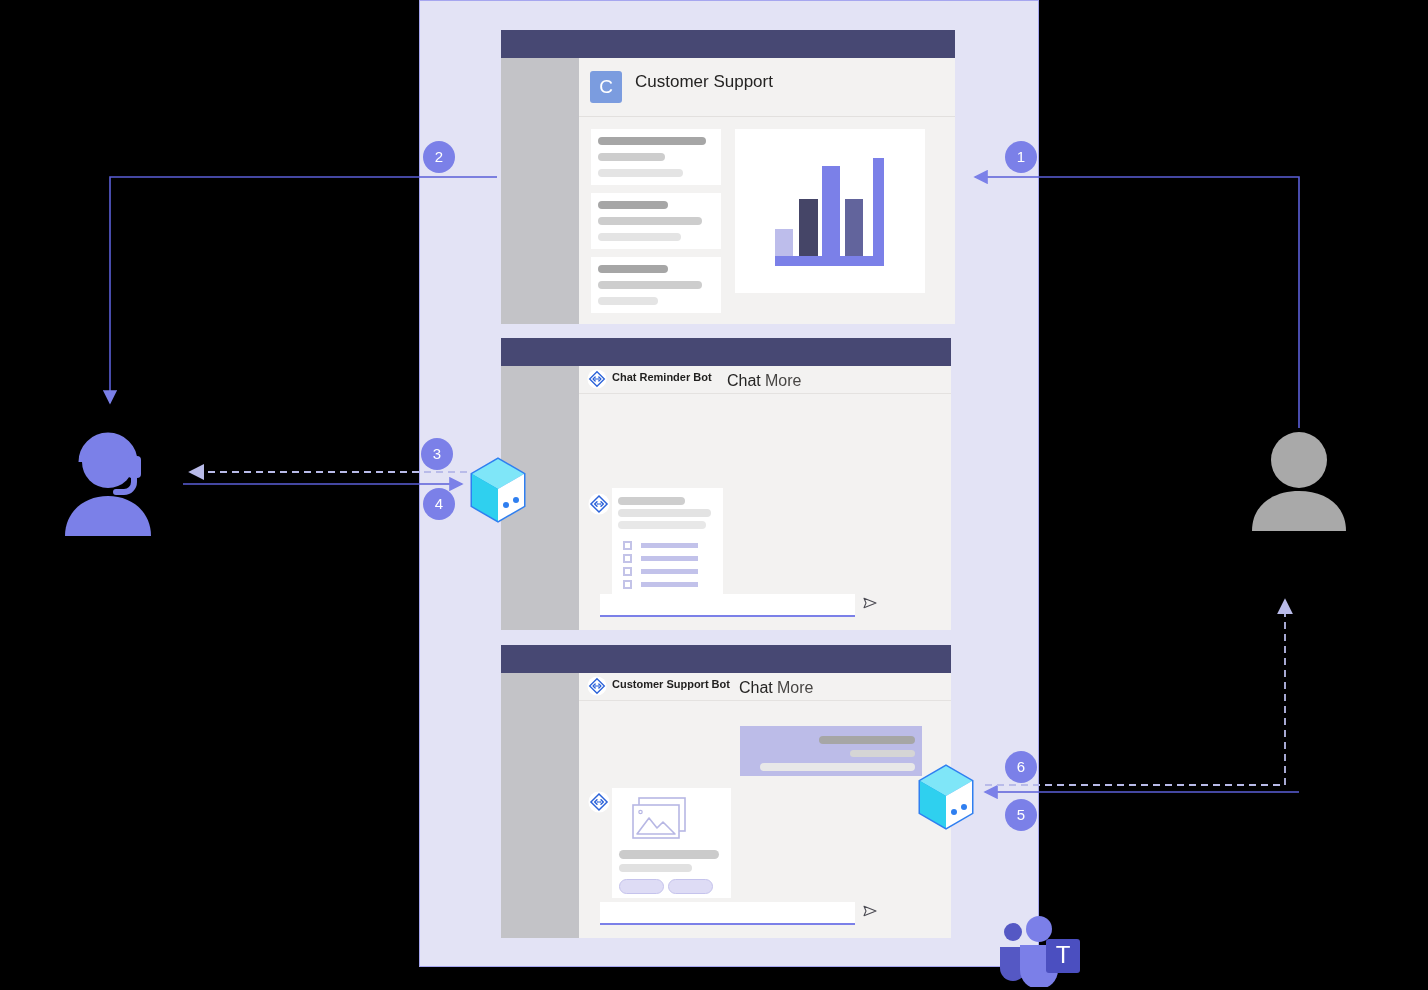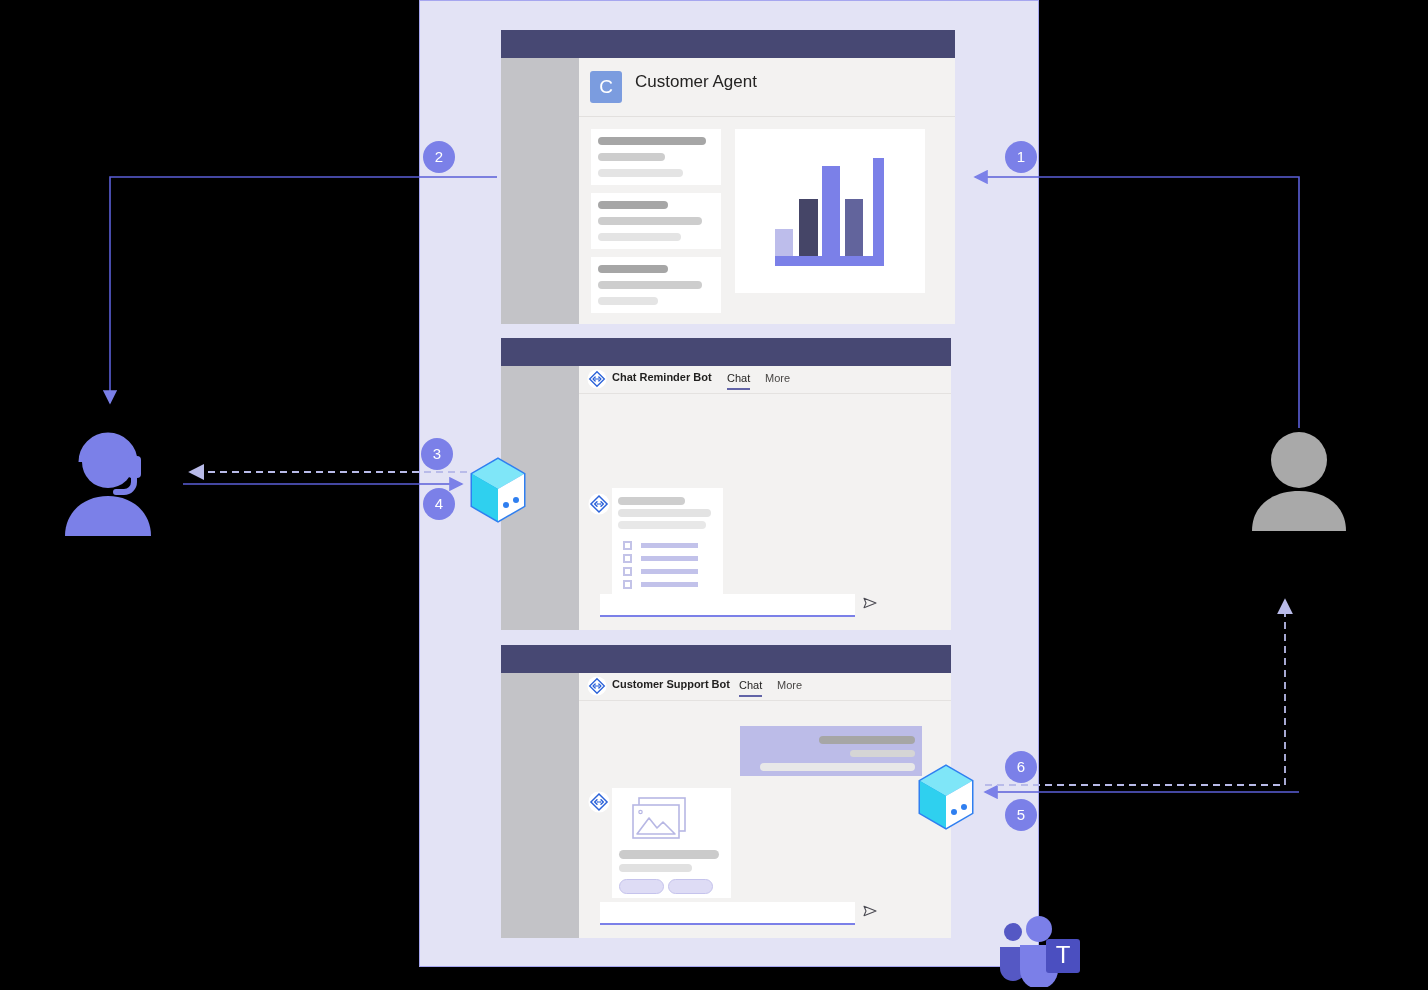--- a/index.html
+++ b/index.html
@@ -41,21 +41,21 @@
   .chart-axis-h{position:absolute;height:10px;background:#7b80e8;}
   .chart-axis-v{position:absolute;width:11px;background:#7b80e8;}
 
   
   #win-agent-reminder{left:501px;top:338px;width:450px;height:292px;}
   #win-customer-support{left:501px;top:645px;width:450px;height:293px;}
 
   .bot-header{position:absolute;left:0;top:0;right:0;height:27px;background:#f3f2f1;border-bottom:1px solid #e4e2e0;}
   .bot-avatar-icon{position:absolute;left:8px;top:3px;width:20px;height:20px;}
   .bot-name{position:absolute;left:33px;top:5px;font-size:11px;font-weight:bold;color:#201f1e;white-space:nowrap;}
-  .bot-tab{position:absolute;top:6px;font-size:11px;color:#484644;}
+  .bot-tab{position:absolute;top:6px;font-size:16px;color:#484644;}
   .bot-tab.active{color:#252423;}
   .bot-tab.active:after{content:"";position:absolute;left:0;right:0;bottom:-6px;height:2px;background:#6264a7;}
 
   .bot-chatarea{position:absolute;left:0;top:28px;right:0;bottom:0;background:#f3f2f1;}
 
   .msg-bot-icon{position:absolute;width:22px;height:22px;}
   .card{position:absolute;background:#fff;}
   .chk{position:absolute;width:9px;height:9px;border:2px solid #c3c3e8;box-sizing:border-box;background:#fff;}
   .chk-bar{position:absolute;height:5px;background:#c2c2ea;}
   .pill{position:absolute;height:15px;border-radius:8px;background:#dedcf5;border:1px solid #c5c3ec;box-sizing:border-box;}
@@ -89,21 +89,21 @@
 
   <div class="teams-container"></div>
 
   <div class="win" id="win-customer-agents">
     <div class="win-titlebar"></div>
     <div class="win-rail"></div>
     <div class="win-body">
 
       <div class="ca-header">
         <div class="ca-avatar">C</div>
-        <div class="ca-title">Customer Agent</div>
+        <div class="ca-title">Customer Support</div>
       </div>
 
       <div class="ca-content">
 
         <div class="skel-card" style="left:12px;top:12px;width:130px;height:56px;">
           <div class="skel-bar" style="left:7px;top:8px;width:108px;height:8px;background:#a6a6a6;"></div>
           <div class="skel-bar" style="left:7px;top:24px;width:67px;height:8px;background:#cdcdcd;"></div>
           <div class="skel-bar" style="left:7px;top:40px;width:85px;height:8px;background:#e4e4e4;"></div>
         </div>
 

